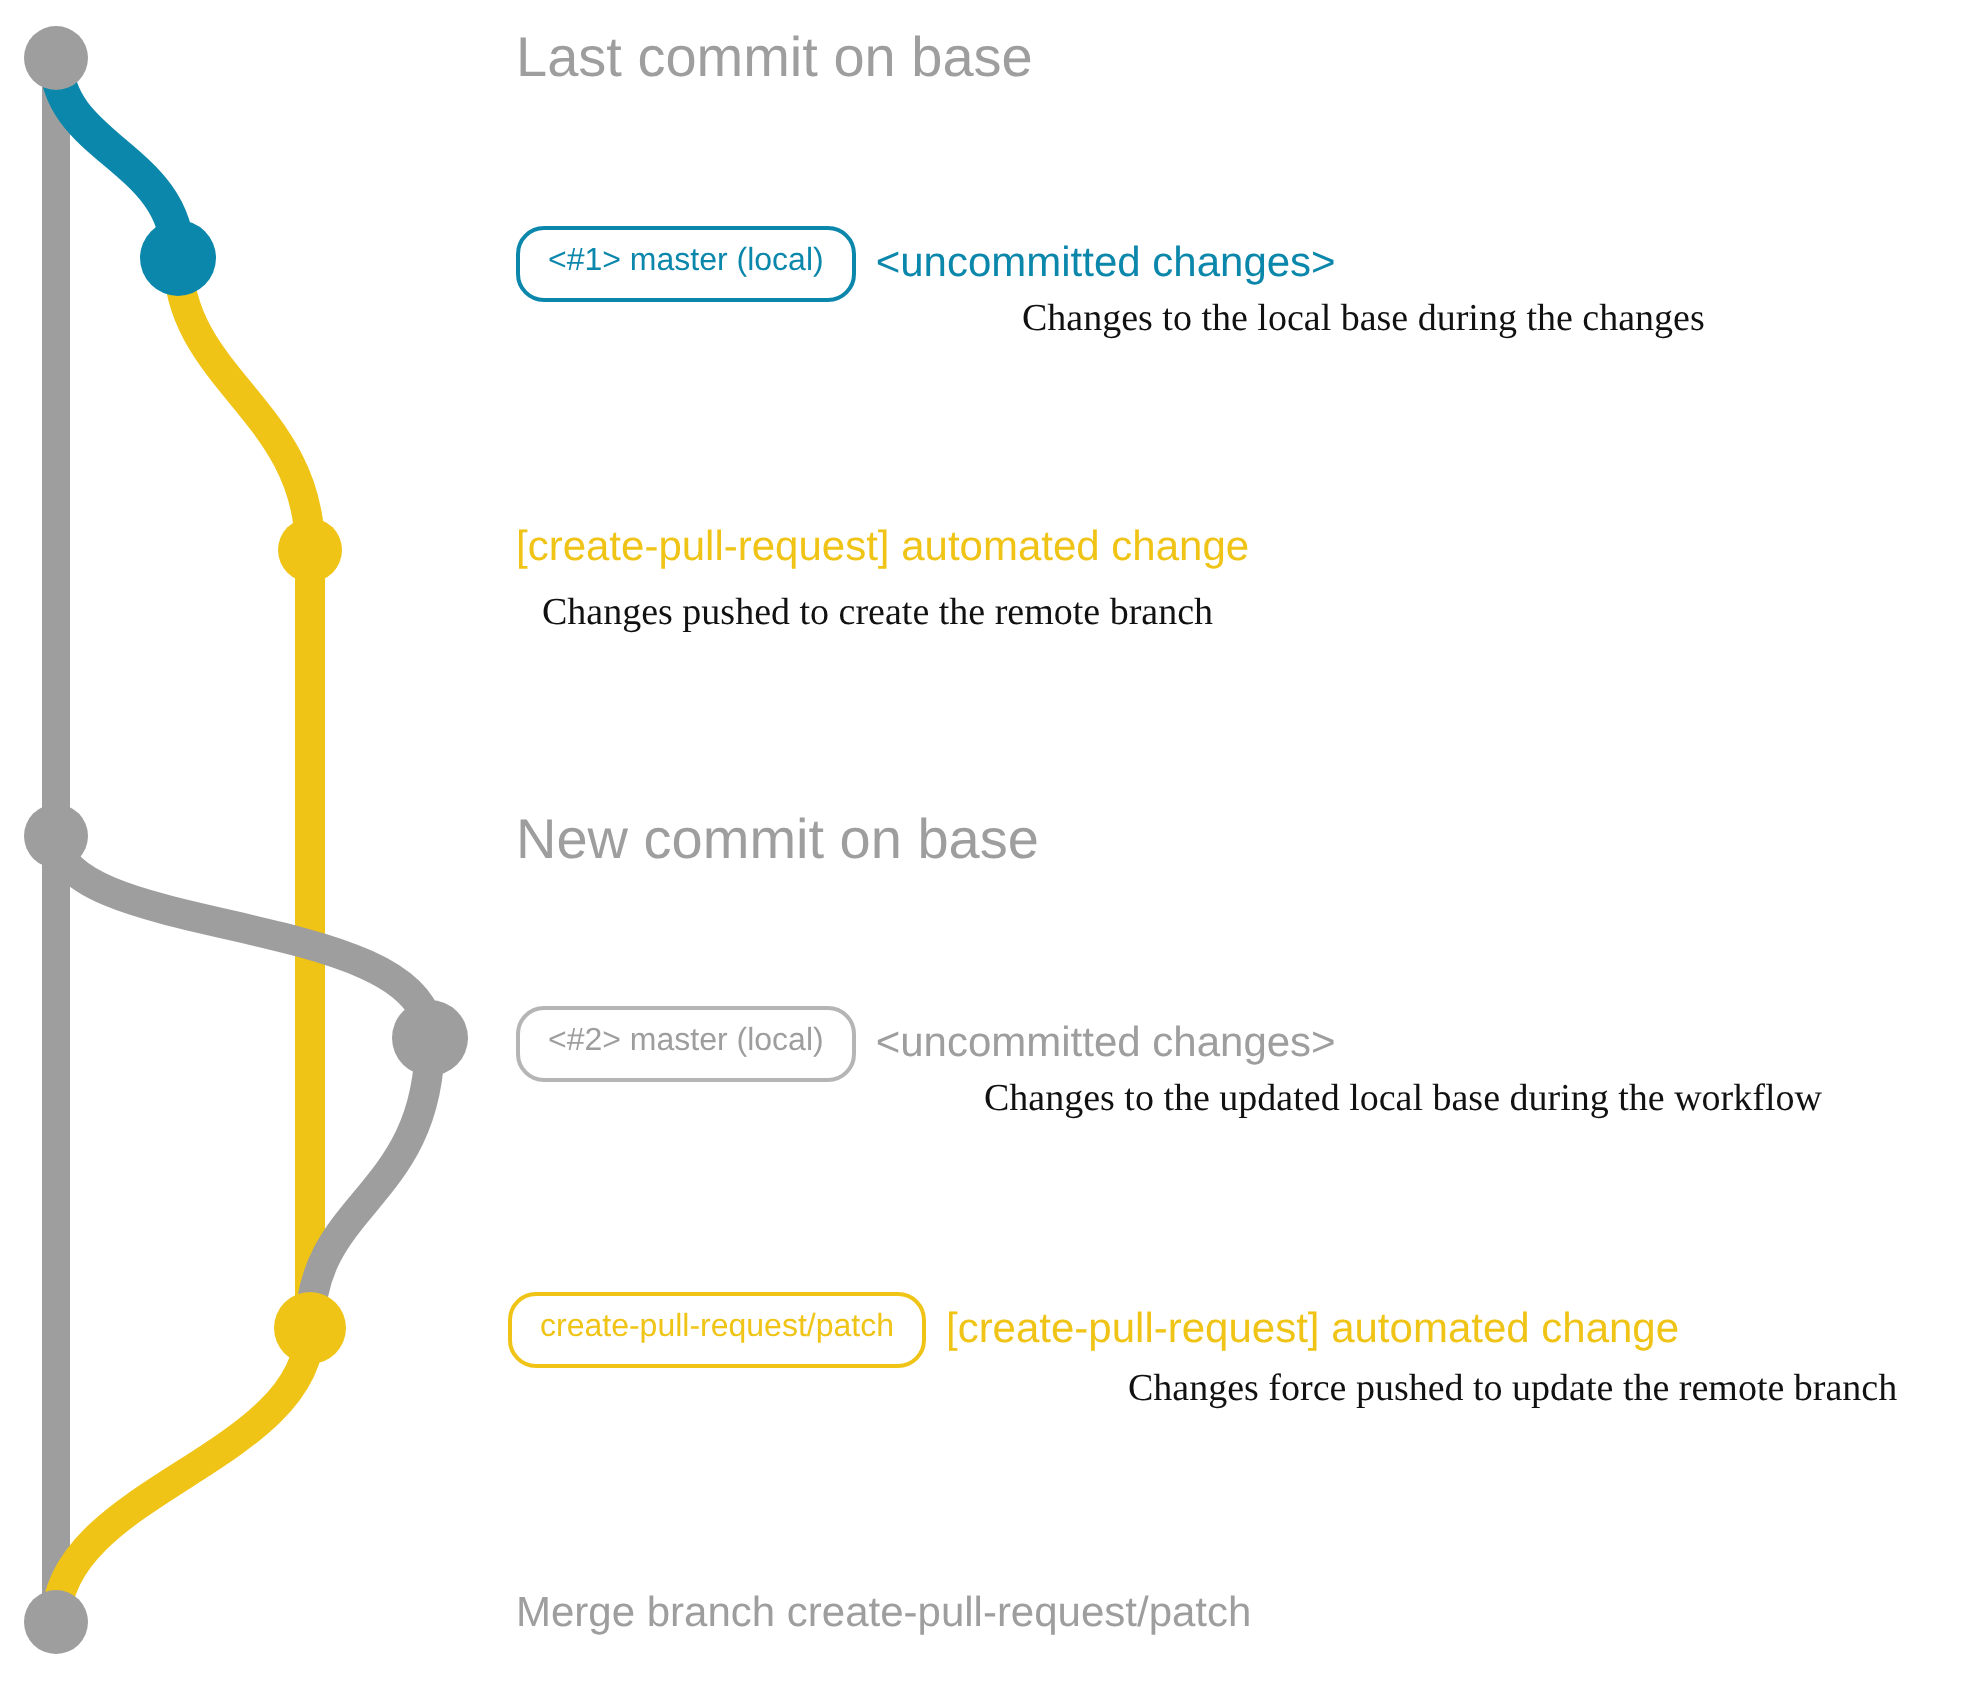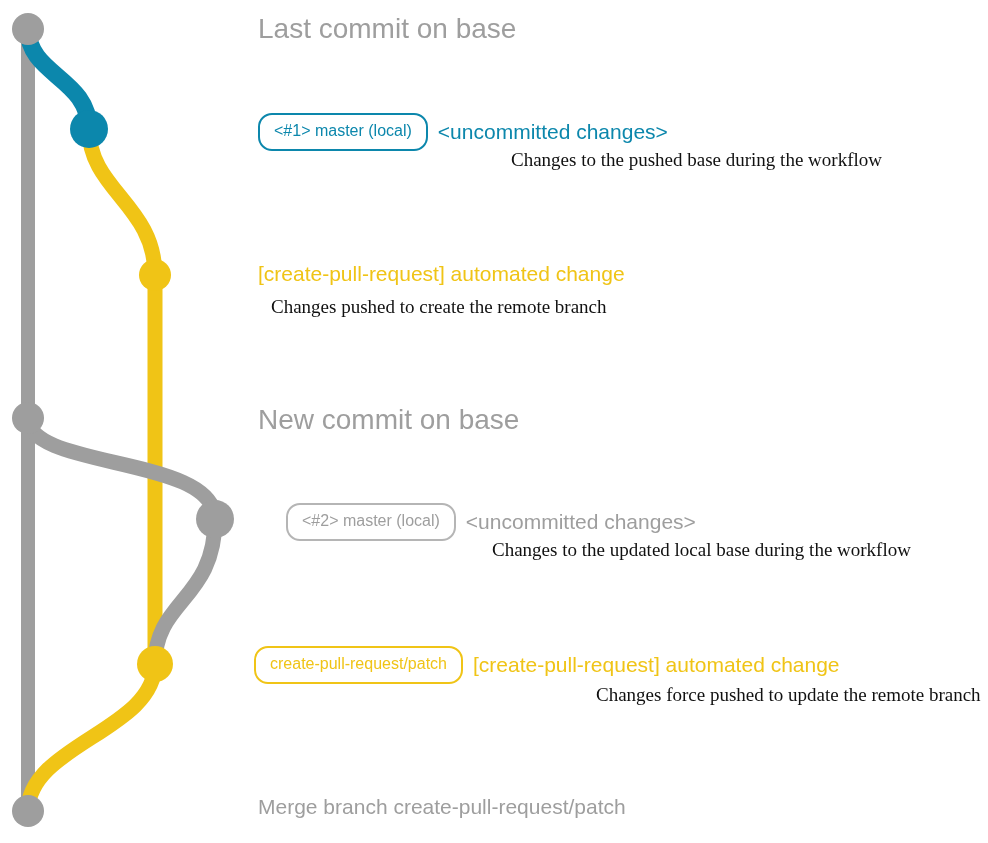--- a/index.html
+++ b/index.html
@@ -88,36 +88,36 @@
   <circle cx="155" cy="664" r="18" fill="#F0C416"></circle>
   <circle cx="28" cy="811" r="16" fill="#9E9E9E"></circle>
 </svg>
 
 <div class="headline" style="left:258px; top:17px;">Last commit on base</div>
 
 <div class="row" style="left:258px; top:113px;">
   <span class="pill teal">&lt;#1&gt; master (local)</span>
   <span class="subject teal">&lt;uncommitted changes&gt;</span>
 </div>
-<div class="desc" style="left:511px; top:149px;">Changes to the pushed base during the workflow</div>
+<div class="desc" style="left:511px; top:149px;">Changes to the local base during the changes</div>
 
 <div class="row" style="left:258px; top:262px;">
   <span class="subject yellow">[create-pull-request] automated change</span>
 </div>
 <div class="desc" style="left:271px; top:296px;">Changes pushed to create the remote branch</div>
 
 <div class="headline" style="left:258px; top:408px;">New commit on base</div>
 
-<div class="row" style="left:258px; top:503px;margin-left:28px;">
+<div class="row" style="left:258px; top:503px;">
   <span class="pill gray">&lt;#2&gt; master (local)</span>
   <span class="subject gray">&lt;uncommitted changes&gt;</span>
 </div>
 <div class="desc" style="left:492px; top:539px;">Changes to the updated local base during the workflow</div>
 
 <div class="row" style="left:254px; top:646px;">
   <span class="pill yellow">create-pull-request/patch</span>
   <span class="subject yellow">[create-pull-request] automated change</span>
 </div>
-<div class="desc" style="left:596px; top:684px;text-align:center;">Changes force pushed to update the remote branch</div>
+<div class="desc" style="left:564px; top:684px;text-align:center;">Changes force pushed to update the remote branch</div>
 
 <div class="row" style="left:258px; top:795px;">
   <span class="subject gray">Merge branch create-pull-request/patch</span>
 </div>
 
 </body></html>

